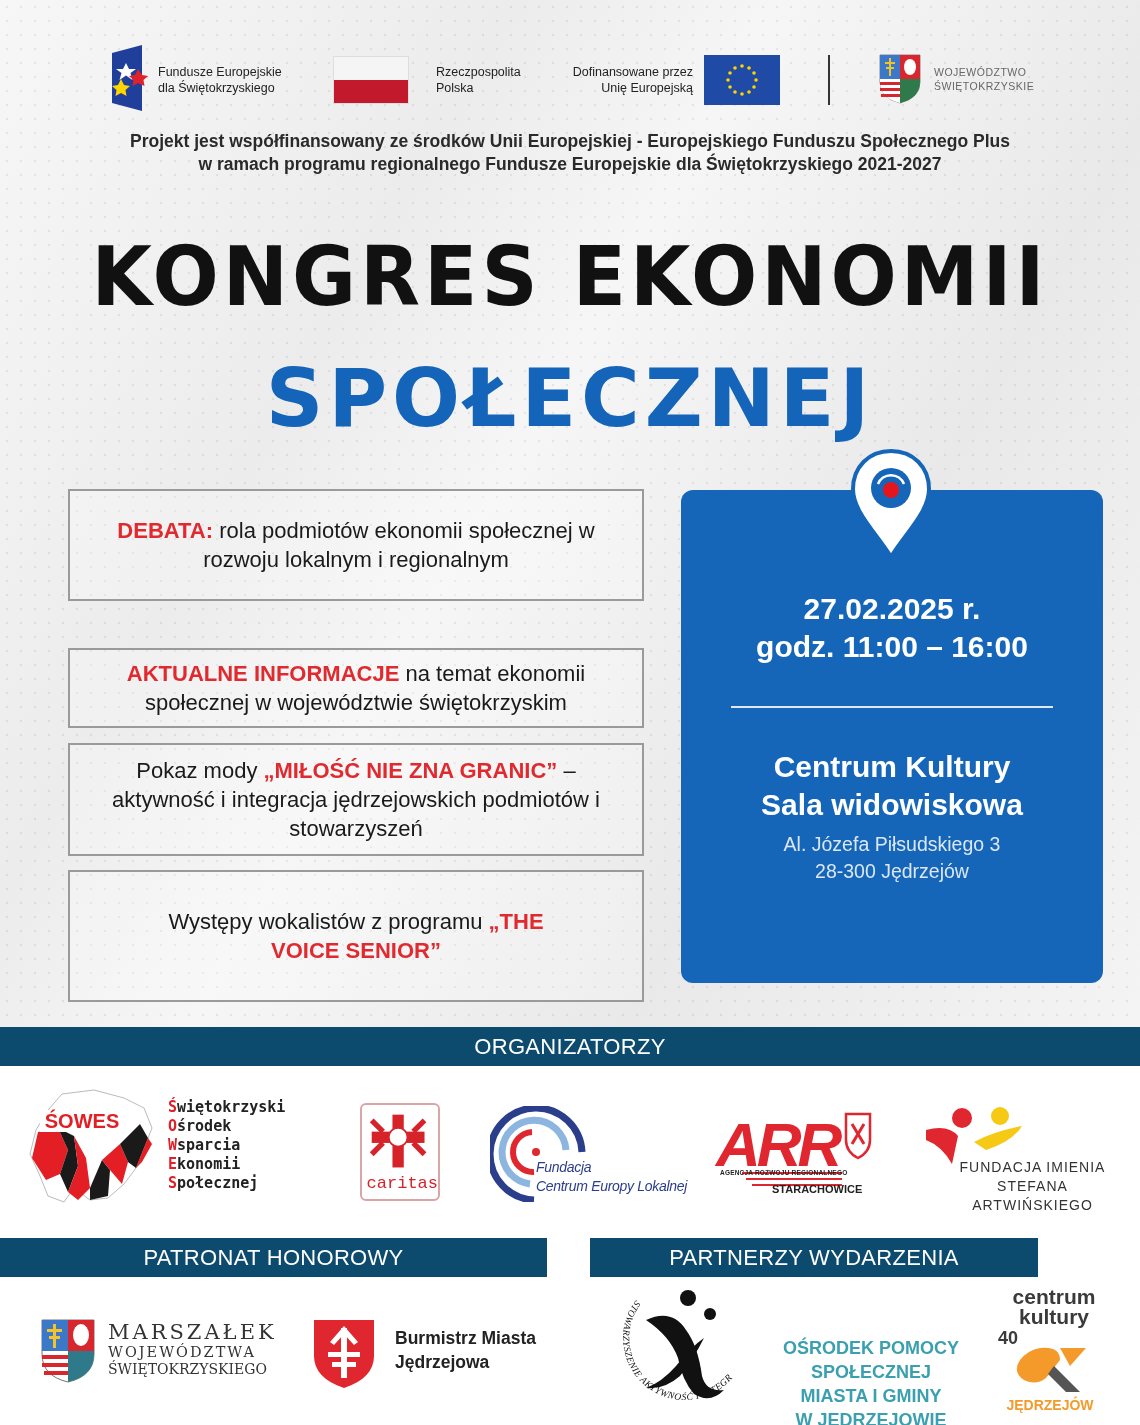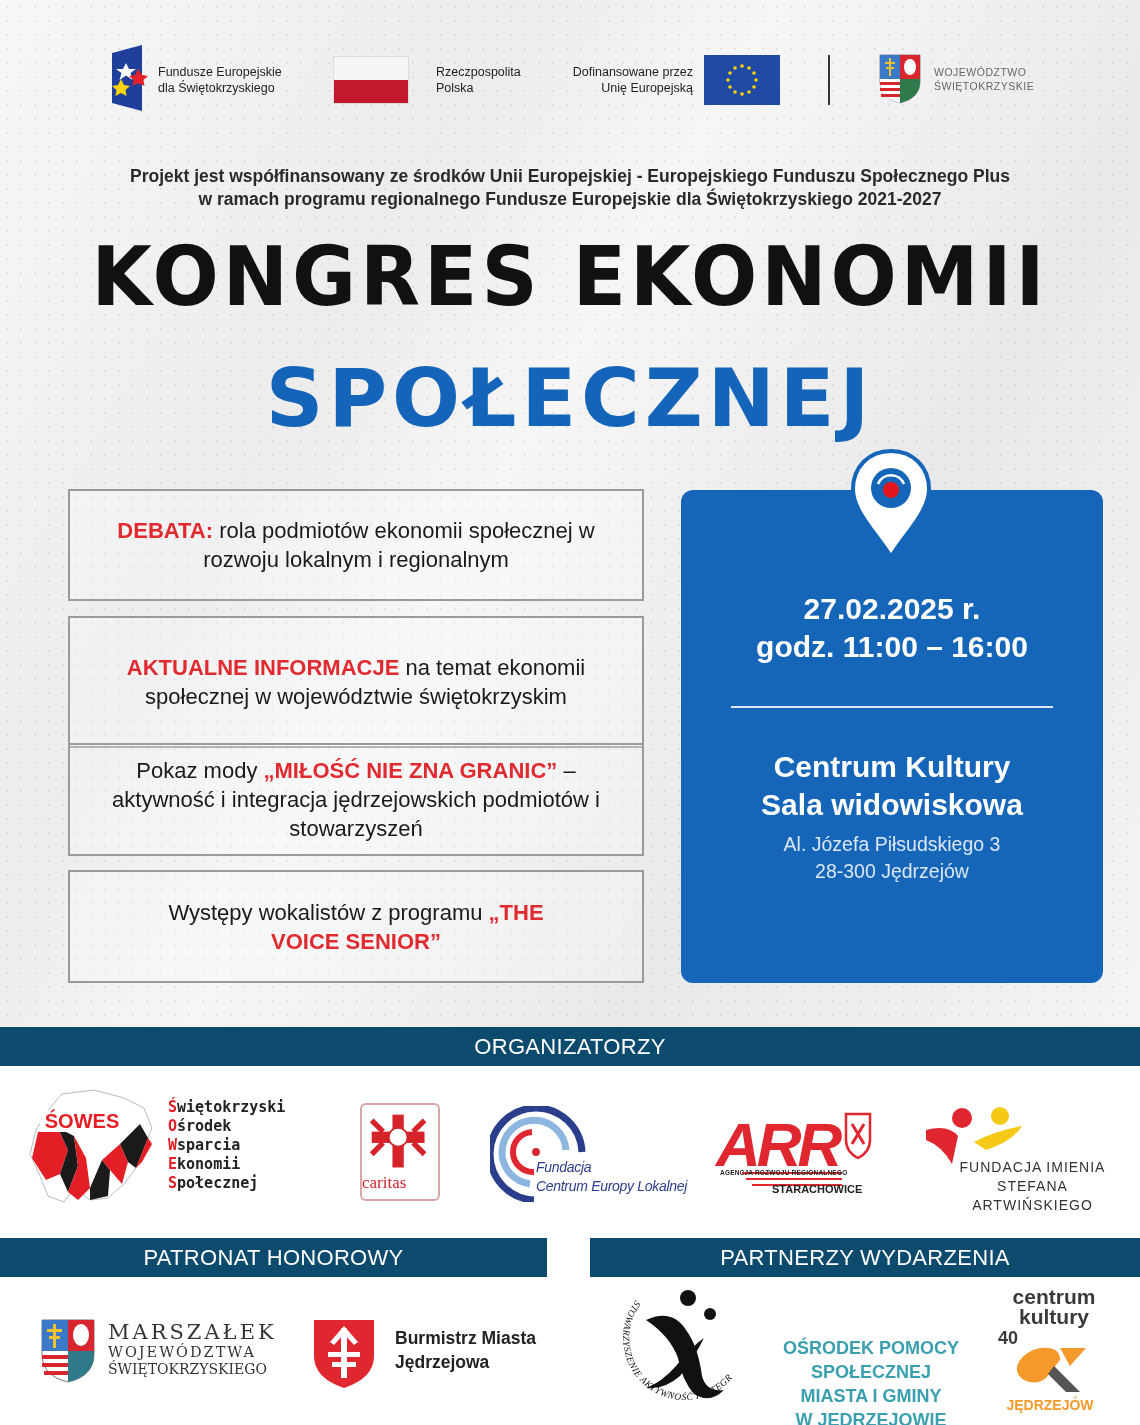--- a/index.html
+++ b/index.html
@@ -27,21 +27,21 @@
   .pl-flag .w { height: 50%; background: #f5f5f5; }
   .pl-flag .r { height: 50%; background: #c21a2c; }
   .pl-text { left: 436px; top: 64px; }
   .eu-text { left: 540px; top: 64px; width: 153px; text-align: right; }
   .eu-flag { left: 704px; top: 55px; width: 76px; height: 50px; background: #1f4aa5; }
   .sep { left: 828px; top: 55px; width: 2px; height: 50px; background: #333; }
   .crest { left: 879px; top: 54px; width: 42px; height: 50px; }
   .woj-text { left: 934px; top: 65px; font-size: 10.5px; line-height: 14px; color: #666; letter-spacing: 0.5px; }
 
   .funding { left: 0; top: 130px; width: 1140px; text-align: center;
-    font-family: "Liberation Sans", sans-serif; font-weight: bold; font-size: 17.5px; line-height: 23px; color: #2a2a2a; margin-top: 35px; }
+    font-family: "Liberation Sans", sans-serif; font-weight: bold; font-size: 17.5px; line-height: 23px; color: #2a2a2a; }
 
   .title1 { left: 0; top: 222px; width: 1140px; text-align: center;
     font-family: "DejaVu Sans", sans-serif; font-weight: bold; font-size: 78px; letter-spacing: 4px;
     color: #111; transform: scaleY(1.05); line-height: 110px; }
   .title2 { left: 0; top: 344px; width: 1140px; text-align: center;
     font-family: "DejaVu Sans", sans-serif; font-weight: bold; font-size: 80px; letter-spacing: 5px;
     color: #1464b9; line-height: 110px; }
 
   
   .agenda-box { position: absolute; left: 68px; width: 576px; border: 2px solid #9a9a9a;
@@ -59,30 +59,30 @@
   .venue { left: 681px; top: 748px; width: 422px; text-align: center; color: #fff;
     font-family: "Liberation Sans", sans-serif; font-weight: bold; font-size: 30px; line-height: 38px; }
   .address { left: 681px; top: 831px; width: 422px; text-align: center; color: #dbe7f5;
     font-family: "Liberation Sans", sans-serif; font-size: 19.5px; line-height: 27px; }
 
   
   .bar { position: absolute; background: #0c4a6e; color: #fff; text-align: center;
     font-family: "Liberation Sans", sans-serif; font-size: 22px; line-height: 39px; height: 39px; letter-spacing: 0.3px; }
   .bar-org { left: 0; top: 1027px; width: 1140px; }
   .bar-pat { left: 0; top: 1238px; width: 547px; }
-  .bar-par { left: 590px; top: 1238px; width: 550px; }
+  .bar-par { left: 590px; top: 1238px; width: 448px; }
 
   
   .sowes-map { left: 24px; top: 1088px; width: 142px; height: 118px; }
   .sowes-text { left: 168px; top: 1098px; font-family: "DejaVu Sans Mono", monospace; font-weight: bold;
     font-size: 15px; line-height: 19px; color: #222; }
   .sowes-text .ini { color: #e01f26; }
   .caritas { left: 360px; top: 1103px; width: 80px; height: 98px; border: 2px solid #d9a5a5; border-radius: 6px; background: #fff; }
-  .caritas-label { position: absolute; left: 0; bottom: 6px; width: 100%; text-align: left; color: #d6232a;
-    font-family: Liberation Serif, serif; font-size: 17px; }
+  .caritas-label { position: absolute; left: 0; bottom: 6px; width: 100%; text-align: right; color: #d6232a;
+    font-family: Liberation Mono, monospace; font-size: 17px; }
   .fcel { left: 490px; top: 1106px; width: 200px; height: 96px; }
   .fcel-text { left: 536px; top: 1158px; font-family: "Liberation Sans", sans-serif; font-style: italic;
     font-size: 14px; line-height: 19px; color: #2a3e8c; letter-spacing: -0.3px; }
   .arr { left: 712px; top: 1106px; width: 165px; height: 92px; }
   .arr-sub { left: 720px; top: 1169px; font-family: "Liberation Sans", sans-serif; font-weight: bold; font-size: 6.5px; color: #222; letter-spacing: 0.2px; }
   .arr-city { left: 772px; top: 1183px; font-family: "Liberation Sans", sans-serif; font-weight: bold; font-size: 11px; color: #222; }
   .fisa { left: 922px; top: 1106px; width: 110px; height: 60px; }
   .fisa-text { left: 940px; top: 1158px; width: 185px; text-align: center; font-family: "Liberation Sans", sans-serif;
     font-size: 14px; line-height: 19px; color: #333; letter-spacing: 1px; }
 
@@ -175,27 +175,27 @@
   <div>Projekt jest współfinansowany ze środków Unii Europejskiej  - Europejskiego Funduszu Społecznego Plus</div>
   <div>w ramach programu regionalnego Fundusze Europejskie dla Świętokrzyskiego 2021-2027</div>
 </div>
 
 <h1 class="abs title1">KONGRES EKONOMII</h1>
 <h2 class="abs title2">SPOŁECZNEJ</h2>
 
 <div class="agenda-box" style="top:489px;height:112px;">
   <div style="width:500px;"><span class="hl">DEBATA:</span><span> rola podmiotów ekonomii społecznej w rozwoju lokalnym i regionalnym</span></div>
 </div>
-<div class="agenda-box" style="top:616px;height:132px;">
+<div class="agenda-box" style="top:648px;height:80px;">
   <div style="width:530px;"><span class="hl">AKTUALNE INFORMACJE</span><span> na temat ekonomii społecznej w województwie świętokrzyskim</span></div>
 </div>
 <div class="agenda-box" style="top:743px;height:113px;">
   <div style="width:500px;"><span>Pokaz mody </span><span class="hl">„MIŁOŚĆ NIE ZNA GRANIC”</span><span> – aktywność i integracja jędrzejowskich podmiotów i stowarzyszeń</span></div>
 </div>
-<div class="agenda-box" style="top:870px;height:113px;">
+<div class="agenda-box" style="top:870px;height:132px;">
   <div style="width:420px;"><span>Występy wokalistów z programu </span><span class="hl">„THE VOICE SENIOR”</span></div>
 </div>
 
 <div class="abs info-box"></div>
 <svg class="abs pin" viewBox="0 0 84 112">
   <path d="M42,3 C20,3 4,19 4,41 C4,64 28,86 42,109 C56,86 80,64 80,41 C80,19 64,3 42,3 Z" fill="#fff" stroke="#1565b9" stroke-width="4"></path>
   <circle cx="42" cy="40" r="20" fill="#1565b9"></circle>
   <path d="M29,36 A14,14 0 0 1 55,36" fill="none" stroke="#fff" stroke-width="2.5"></path>
   <circle cx="42" cy="42" r="8" fill="#e3161e"></circle>
 </svg>

